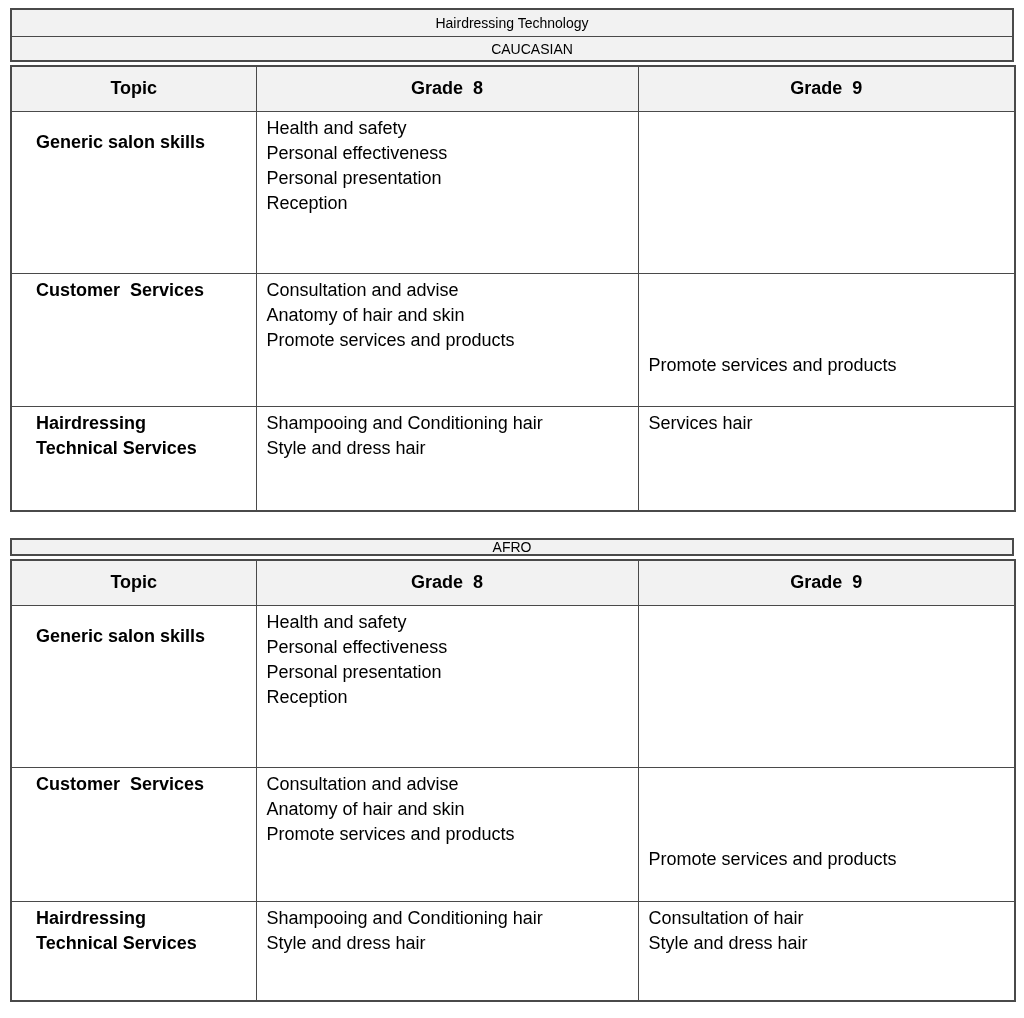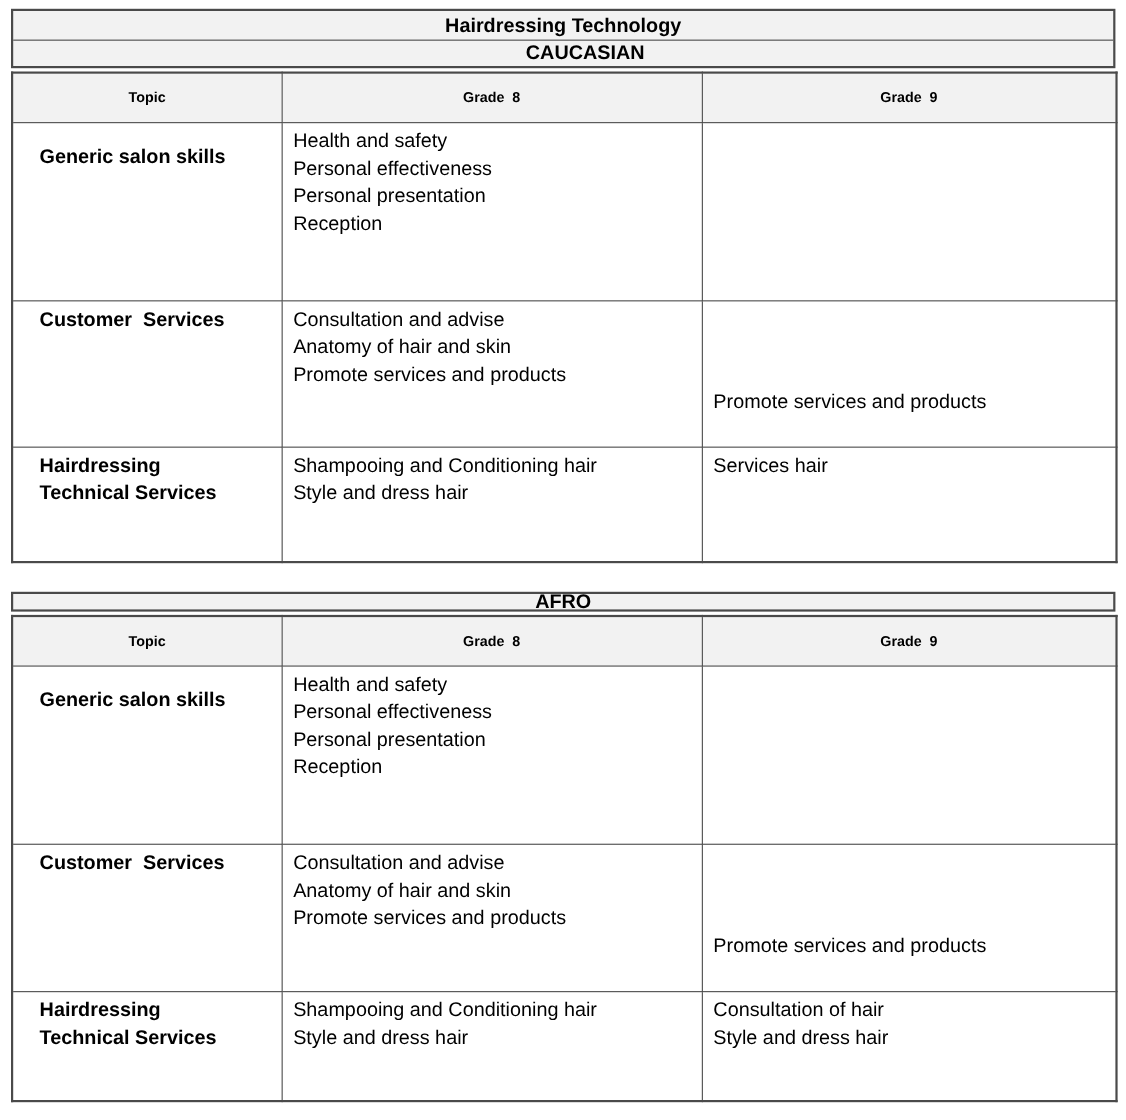--- a/index.html
+++ b/index.html
@@ -31,22 +31,22 @@
     background: var(--header_bg);
     border-collapse: collapse;
   }
   .title-band .band-row {
     display: flex;
     align-items: center;
     justify-content: center;
   }
   .band-row + .band-row { border-top: 1.5px solid var(--border); padding-left: 40px; }
   .band-text {
-    font-weight: bold;
-    font-size: 18px;
+    font-weight: normal;
+    font-size: 14px;
     white-space: pre-wrap;
     text-align: center;
   }
   .h28 { height: 26px; }
   .h26 { height: 24px; }
   .h30 { height: 14px; }
 
   .band-gap { height: 3px; }
 
   
@@ -62,21 +62,21 @@
     overflow: hidden;
   }
   col.c-topic  { width: 245px; }
   col.c-grade8 { width: 382px; }
   col.c-grade9 { width: 377px; }
 
   tr.head-row th {
     height: 45px;
     background: var(--header_bg);
     font-weight: bold;
-    font-size: 13px;
+    font-size: 18px;
     text-align: center;
     vertical-align: middle;
     white-space: pre-wrap;
   }
   td.cell {
     background: #ffffff;
     padding: 4px 8px 4px 10px;
   }
   td.topic { padding-left: 24px; }
   td.topic .line { font-weight: bold; }

